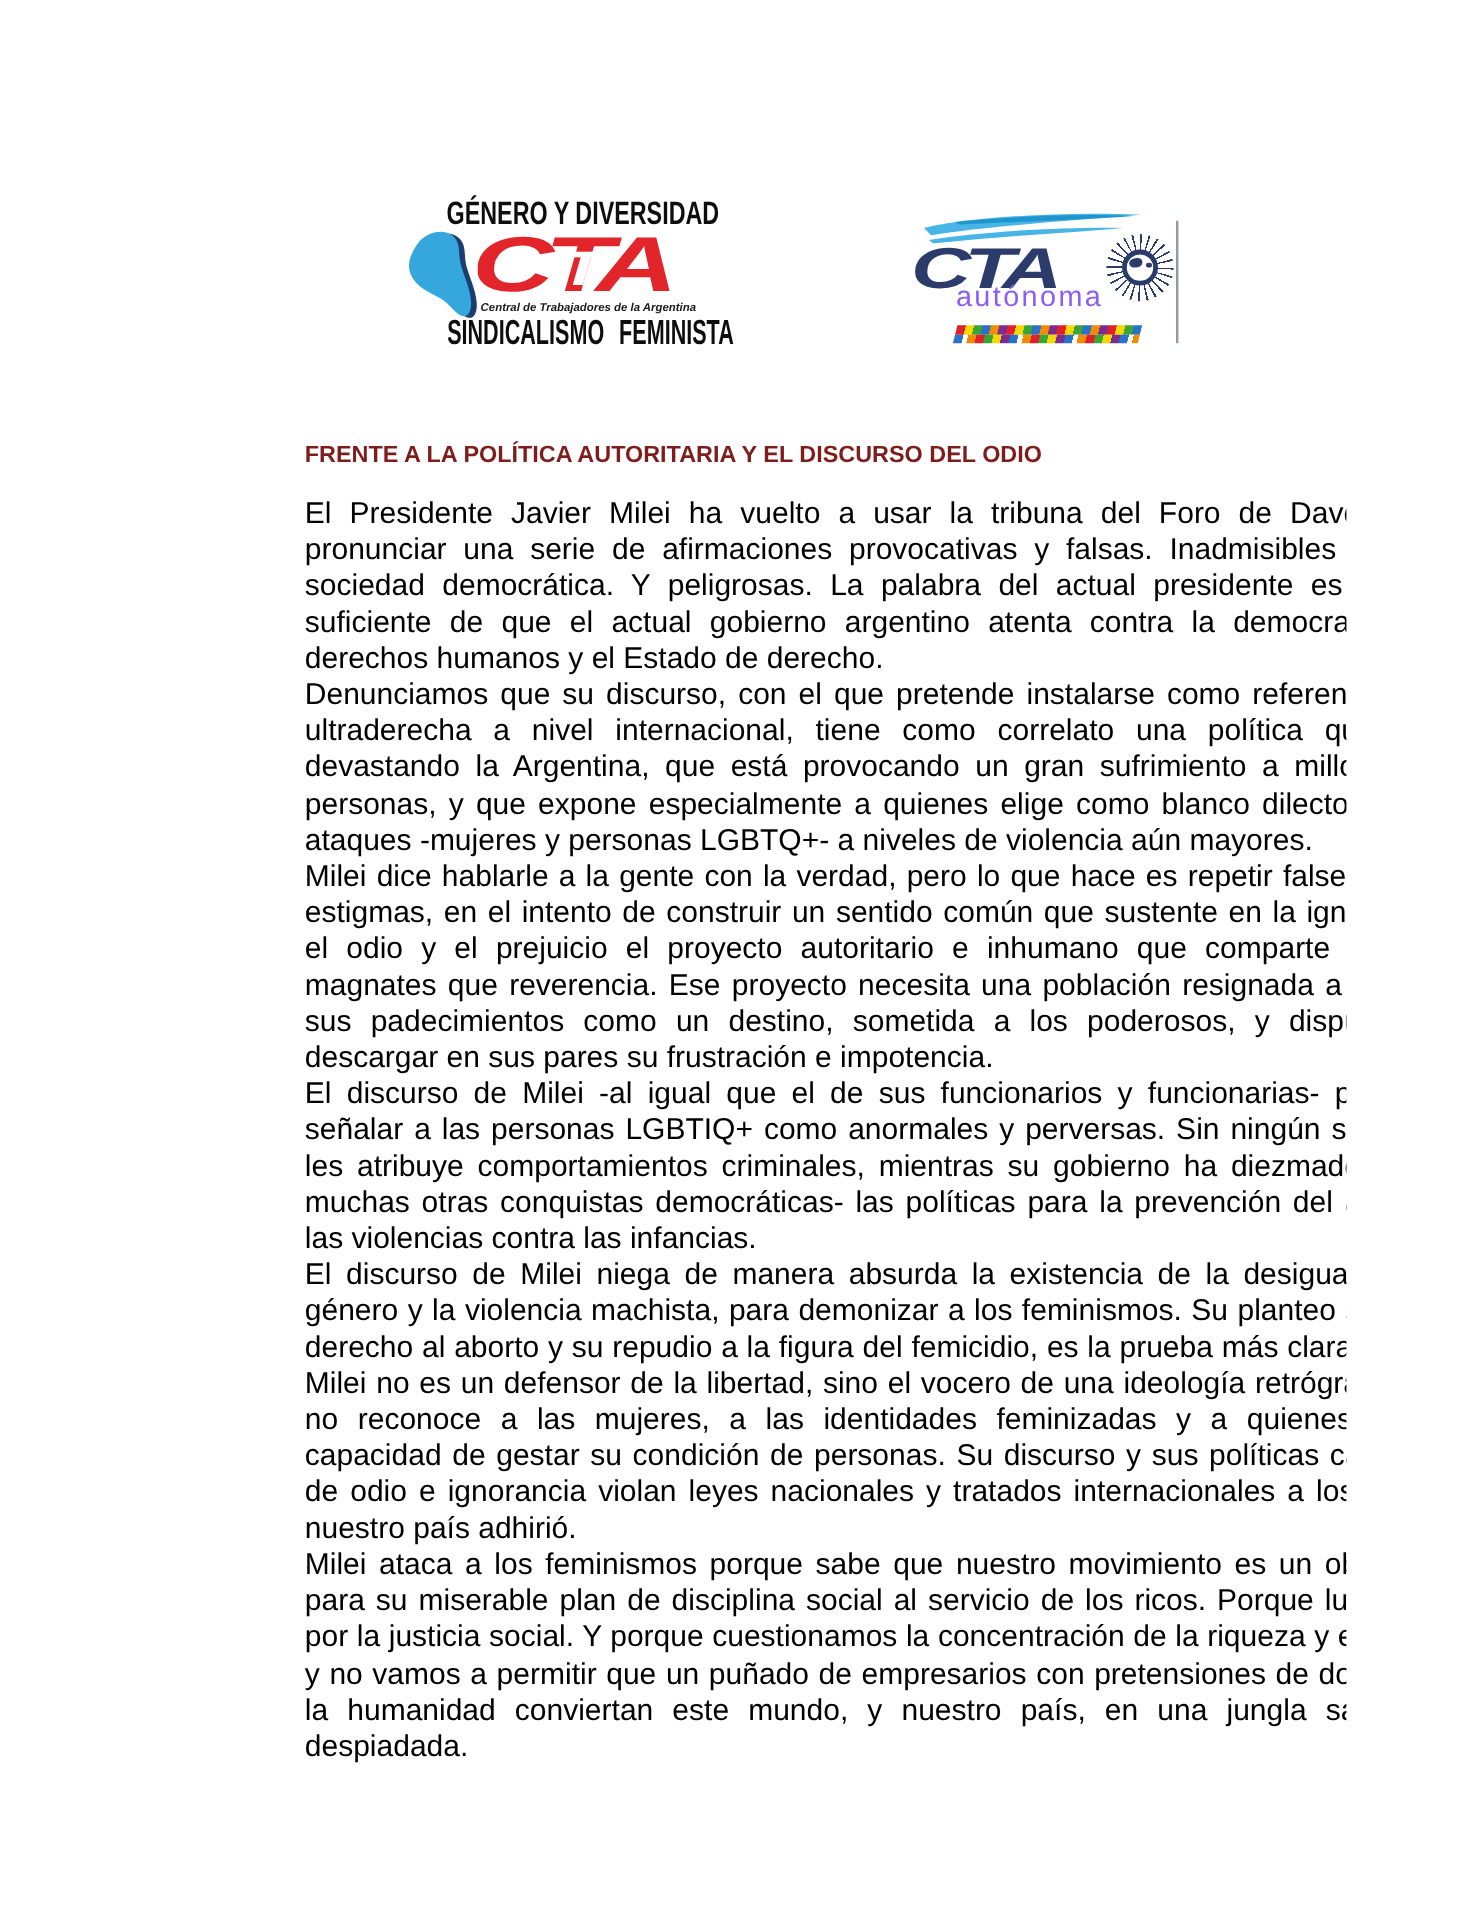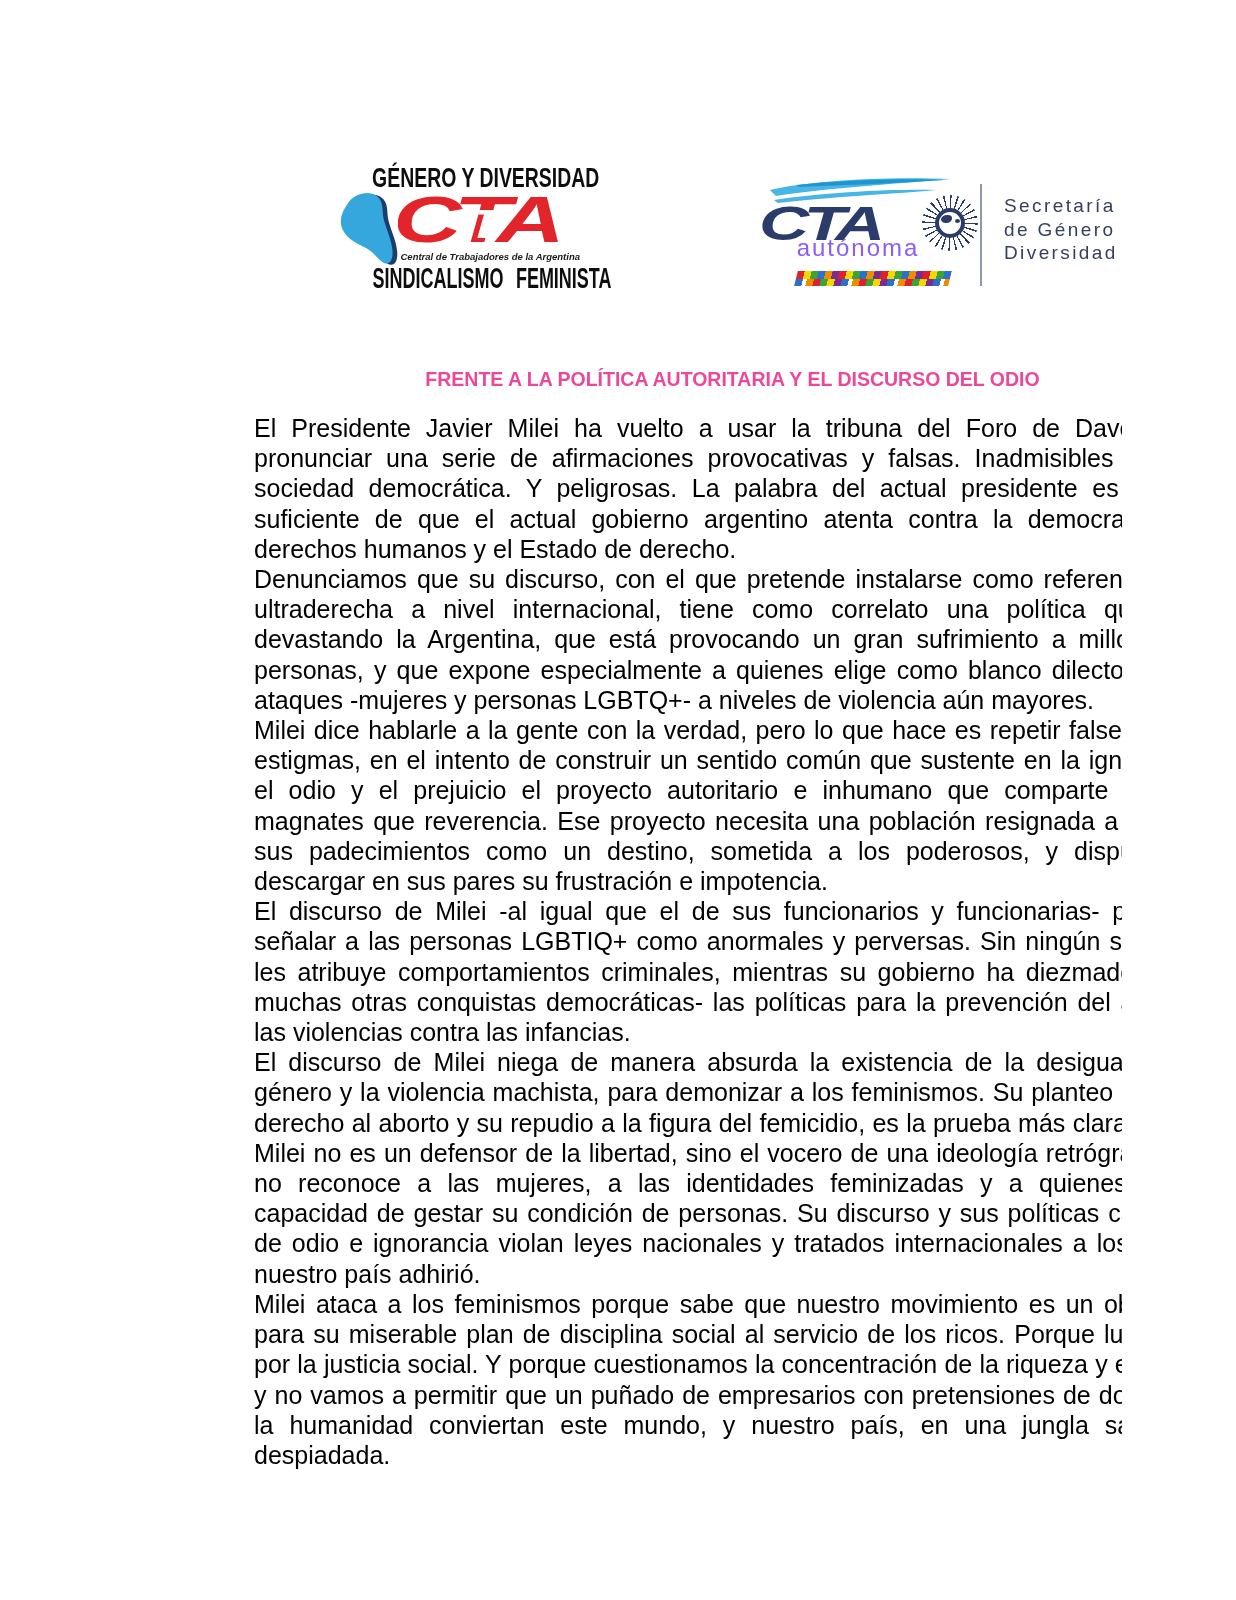--- a/index.html
+++ b/index.html
@@ -50,22 +50,22 @@
   .mosaic-row2 { height:7.5px;
     background:repeating-linear-gradient(90deg,#2a71c9 0 7px,#ffffff 7px 11px,#f08c00 11px 18px,#e0202a 18px 25px,#3aa535 25px 32px,#f5d800 32px 39px,#7a2d8e 39px 46px); }
   .logo-divider { position:absolute; left:218px; top:14px; width:2px; height:102px; background:#8e99a8; }
   .secretariat {
     position:absolute; left:242px; top:24px;
     font-size:19px; line-height:23.5px; color:#36405c; letter-spacing:2.4px; white-space:nowrap;
   }
 
   
   .doc-title {
-    position:absolute; left:140px; top:368px; width:957px; text-align:center;
-    font-size:19.5px; font-weight:bold; color:#ec4899; margin:0; white-space:nowrap;
+    position:absolute; left:140px; top:368px; width:957px; text-align:left;
+    font-size:19.5px; font-weight:bold; color:#7f1d1d; margin:0; white-space:nowrap;
   }
   .doc-body {
     position:absolute; left:140px; top:413px; width:957px;
     font-size:25px; line-height:30.2px; text-align:justify;
   }
   .doc-body p { margin:0; }
 </style>
 </head>
 <body>
 
@@ -109,25 +109,20 @@
 
     <div class="autonoma">autónoma</div>
 
     <div class="mosaic">
       <div class="mosaic-row1"></div>
       <div class="mosaic-row2"></div>
     </div>
 
     <div class="logo-divider"></div>
 
-    <div class="secretariat">
-      <div>Secretaría</div>
-      <div>de Género y</div>
-      <div>Diversidad</div>
-    </div>
   </div>
 
   <h1 class="doc-title">FRENTE A LA POLÍTICA AUTORITARIA Y EL DISCURSO DEL ODIO</h1>
 
   <div class="doc-body">
     <p>El Presidente Javier Milei ha vuelto a usar la tribuna del Foro de Davos para pronunciar una serie de afirmaciones provocativas y falsas. Inadmisibles en una sociedad democrática. Y peligrosas. La palabra del actual presidente es prueba suficiente de que el actual gobierno argentino atenta contra la democracia, los derechos humanos y el Estado de derecho.</p>
     <p>Denunciamos que su discurso, con el que pretende instalarse como referente de la ultraderecha a nivel internacional, tiene como correlato una política que está devastando la Argentina, que está provocando un gran sufrimiento a millones de personas, y que expone especialmente a quienes elige como blanco dilecto de sus ataques -mujeres y personas LGBTQ+- a niveles de violencia aún mayores.</p>
     <p>Milei dice hablarle a la gente con la verdad, pero lo que hace es repetir falsedades y estigmas, en el intento de construir un sentido común que sustente en la ignorancia, el odio y el prejuicio el proyecto autoritario e inhumano que comparte con los magnates que reverencia. Ese proyecto necesita una población resignada a aceptar sus padecimientos como un destino, sometida a los poderosos, y dispuesta a descargar en sus pares su frustración e impotencia.</p>
     <p>El discurso de Milei -al igual que el de sus funcionarios y funcionarias- pretende señalar a las personas LGBTIQ+ como anormales y perversas. Sin ningún sustento, les atribuye comportamientos criminales, mientras su gobierno ha diezmado -entre muchas otras conquistas democráticas- las políticas para la prevención del abuso y las violencias contra las infancias.</p>
     <p>El discurso de Milei niega de manera absurda la existencia de la desigualdad de género y la violencia machista, para demonizar a los feminismos. Su planteo sobre el derecho al aborto y su repudio a la figura del femicidio, es la prueba más clara de que Milei no es un defensor de la libertad, sino el vocero de una ideología retrógrada que no reconoce a las mujeres, a las identidades feminizadas y a quienes tienen capacidad de gestar su condición de personas. Su discurso y sus políticas cargadas de odio e ignorancia violan leyes nacionales y tratados internacionales a los cuales nuestro país adhirió.</p>

